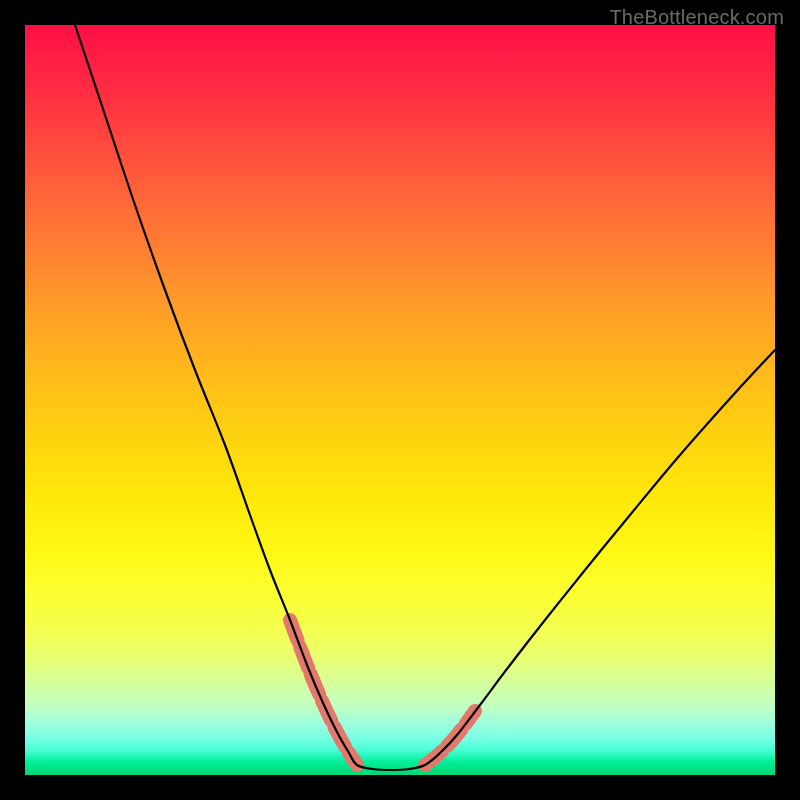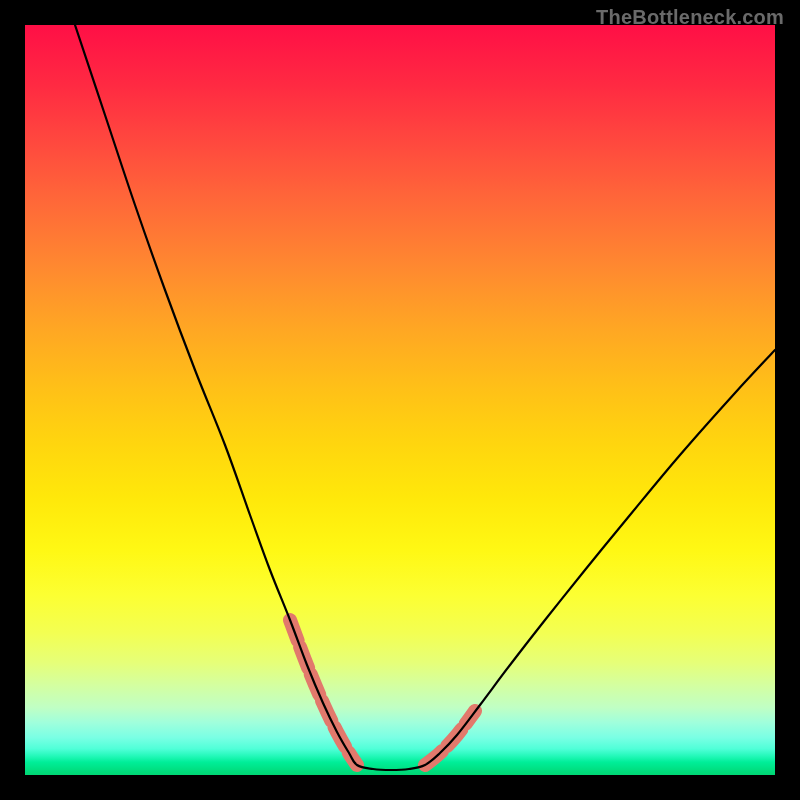--- a/index.html
+++ b/index.html
@@ -10,21 +10,21 @@
     background: #000;
     position: relative;
     font-family: Arial, Helvetica, sans-serif;
   }
   .watermark {
     position: absolute;
     top: 6px;
     right: 16px;
     color: #6a6a6a;
     font-size: 20px;
-    font-weight: 700;
+    font-weight: 400;
     letter-spacing: 0.2px;
     z-index: 5;
     margin-left: 26px;
   }
   .plot {
     position: absolute;
     left: 25px;
     top: 25px;
     width: 750px;
     height: 750px;

